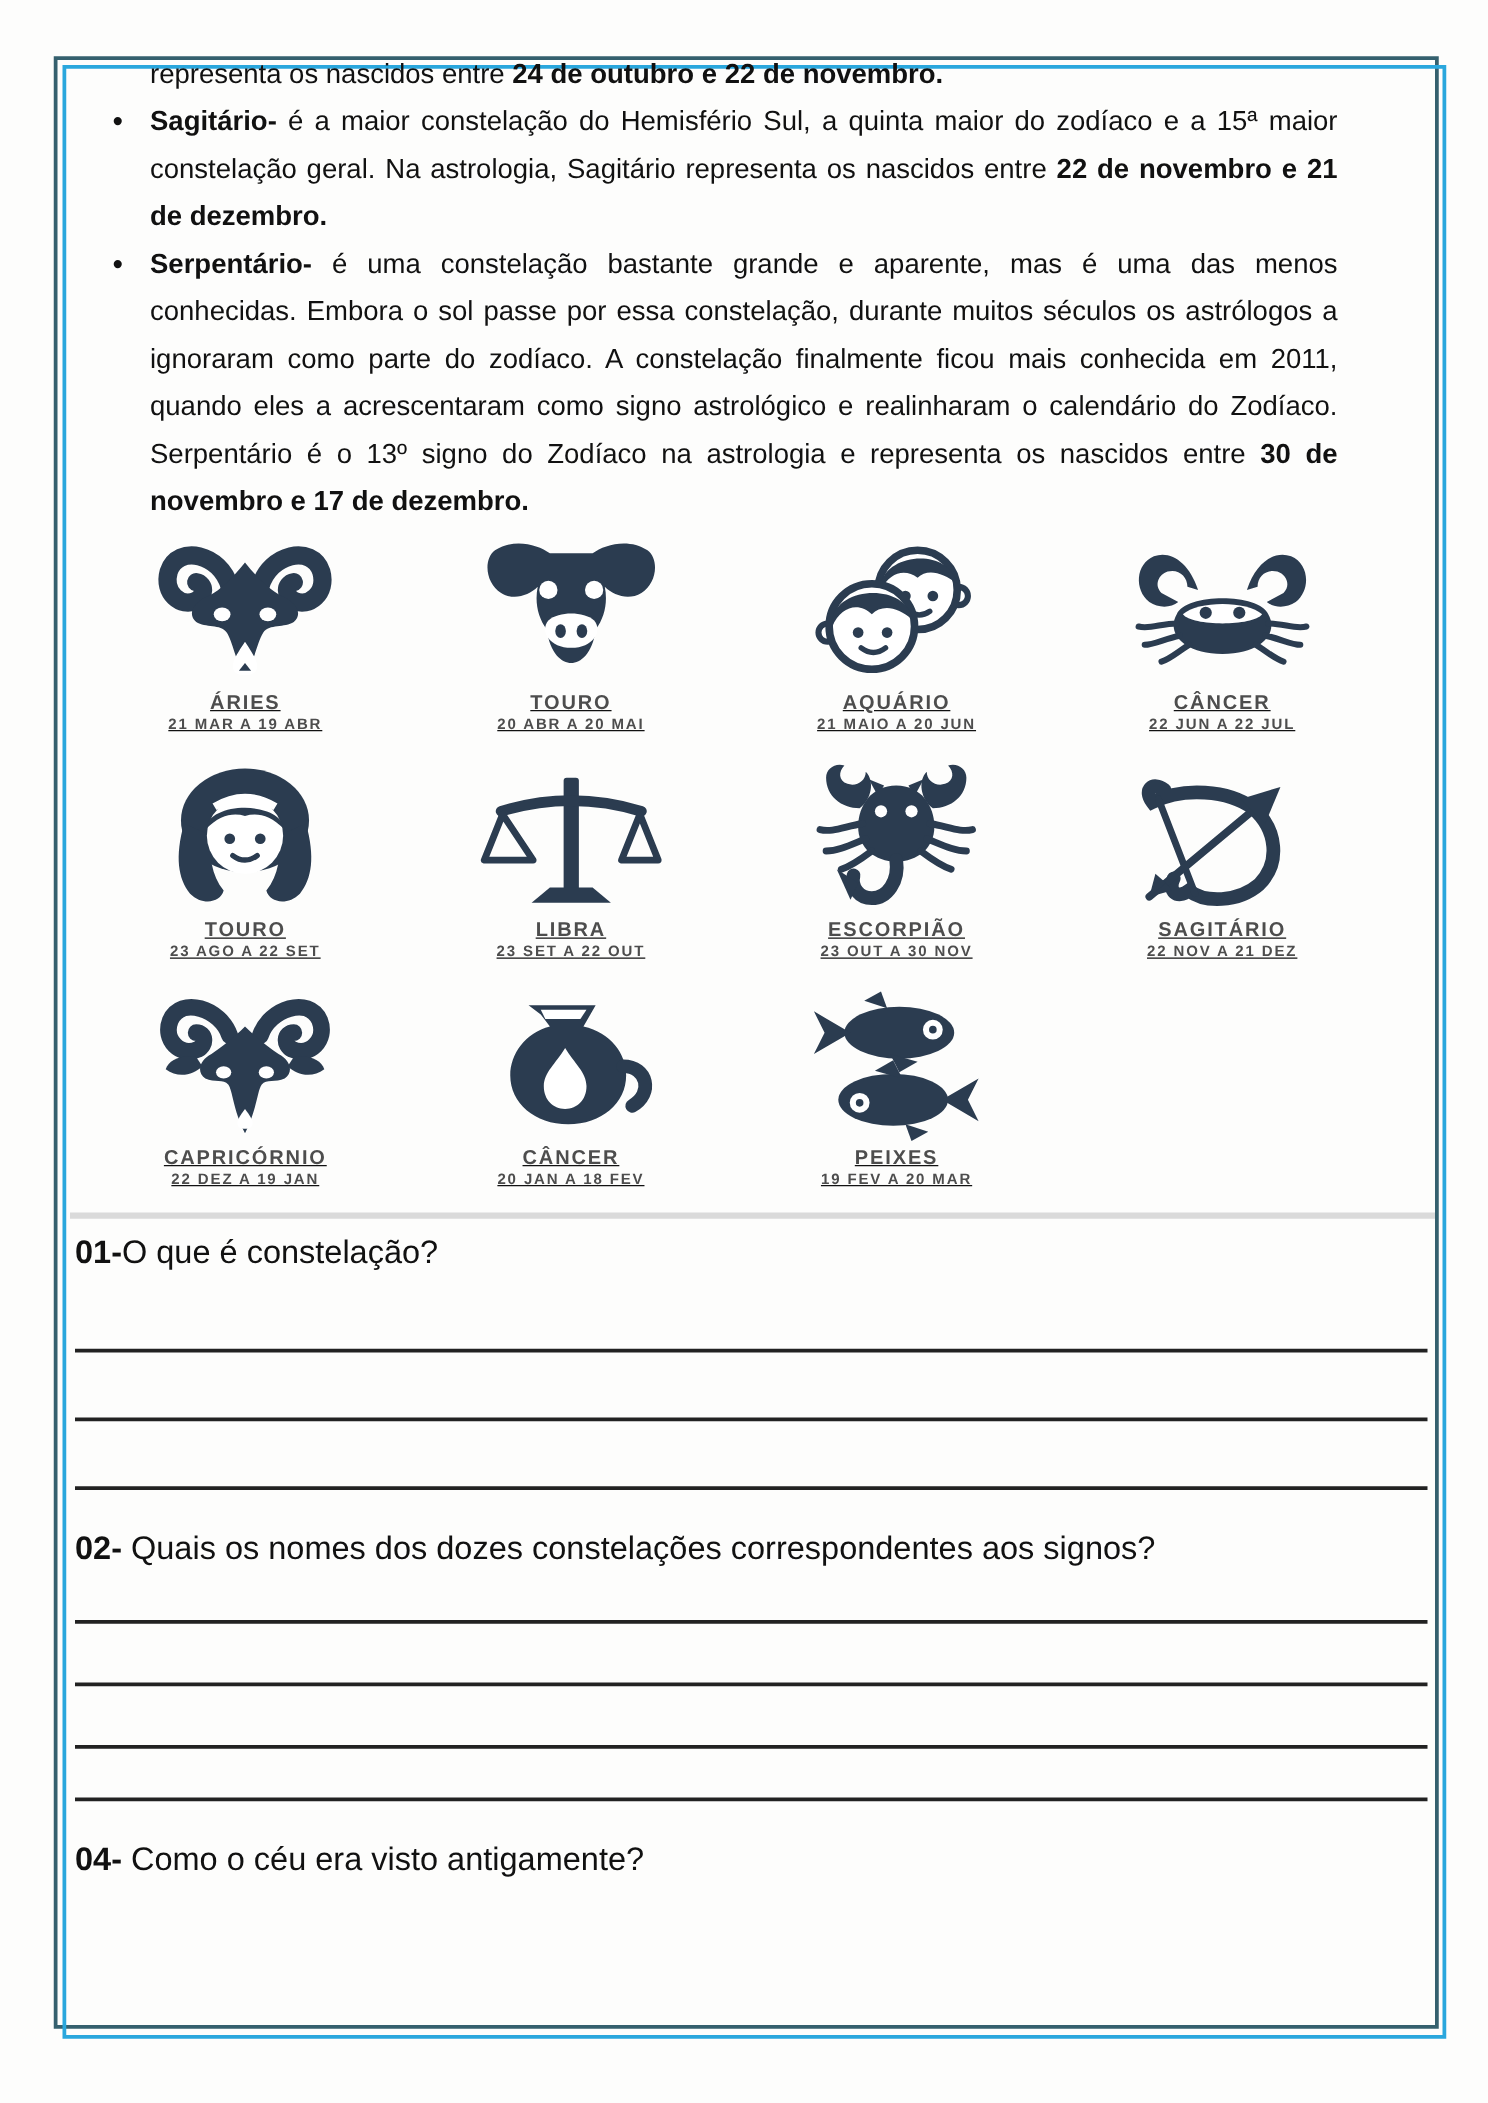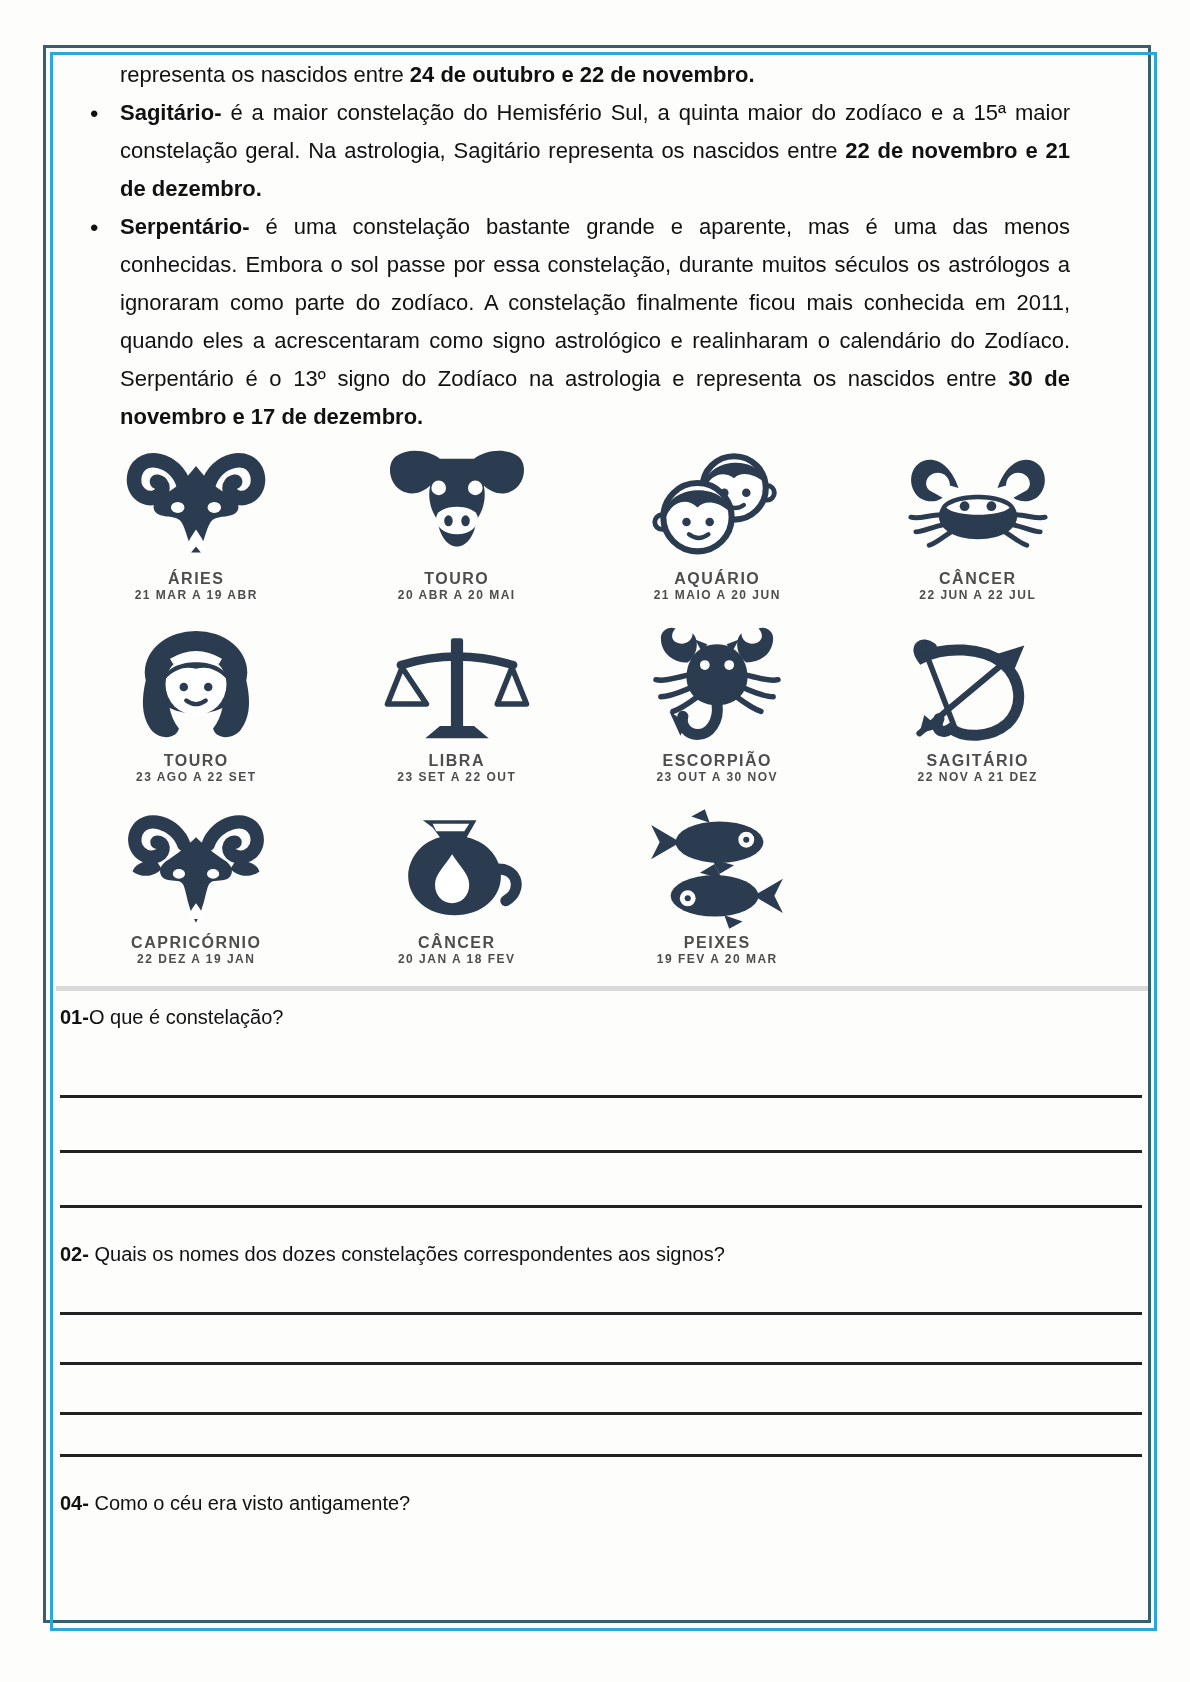--- a/index.html
+++ b/index.html
@@ -4,36 +4,36 @@
 <style>
   html,body{margin:0;padding:0;}
   body{
     width:1190px;height:1682px;background:#fdfdfc;position:relative;
     font-family:"Liberation Sans", sans-serif;color:#111;overflow:hidden;
   }
   .frame-dark{position:absolute;left:43px;top:45px;width:1108px;height:1578px;
     border:3px solid #35606e;box-sizing:border-box;}
   .frame-cyan{position:absolute;left:50px;top:52px;width:1107px;height:1579px;
     border:3px solid #2aa7dd;box-sizing:border-box;}
-  .content{position:absolute;left:56px;top:56px;width:1092px;}
+  .content{position:absolute;left:56px;top:40px;width:1092px;}
   .text-block{padding:0 78px 0 64px;}
   .body-par{font-size:22px;line-height:38px;text-align:justify;margin:0;}
   .body-par b{font-weight:bold;}
   .bullet{position:relative;}
   .bullet::before{content:"•";position:absolute;left:-30px;top:1px;font-size:24px;}
   
   .zodiac{display:grid;grid-template-columns:repeat(4,1fr);margin:2px 40px 0 10px;}
-  .sign-cell{height:182px;display:flex;flex-direction:column;align-items:center;}
+  .sign-cell{height:182px;display:flex;flex-direction:column;align-items:center;text-decoration:underline;}
   .sign-icon{height:128px;display:flex;align-items:flex-end;justify-content:center;color:#2b3c50;}
   .sign-icon svg{width:150px;height:122px;}
   .sign-name{font-weight:bold;font-size:16px;color:#4d4d4d;letter-spacing:1.5px;margin-top:4px;white-space:nowrap;}
   .sign-dates{font-weight:bold;font-size:12px;color:#4d4d4d;letter-spacing:1.5px;white-space:nowrap;}
   .strip{height:5px;background:#dadada;margin-top:2px;}
   
-  .questions{padding:0 6px 0 4px;font-size:20px;line-height:28px;}
+  .questions{padding:0 6px 0 4px;font-size:26px;line-height:28px;}
   .q{margin:0;}
   .q b{font-weight:bold;}
   .q-01{margin-top:12px;}
   .ans-line{height:0;border-top:3px solid #222;}
   .l-1{margin-top:64px;} .l-2{margin-top:52px;} .l-3{margin-top:52px;}
   .q-02{margin-top:32px;}
   .l-4{margin-top:44px;} .l-5{margin-top:47px;} .l-6{margin-top:47px;}
   .q-03{margin-top:34px;}
   .l-7{margin-top:39px;}
   .q-04{margin-top:32px;}

